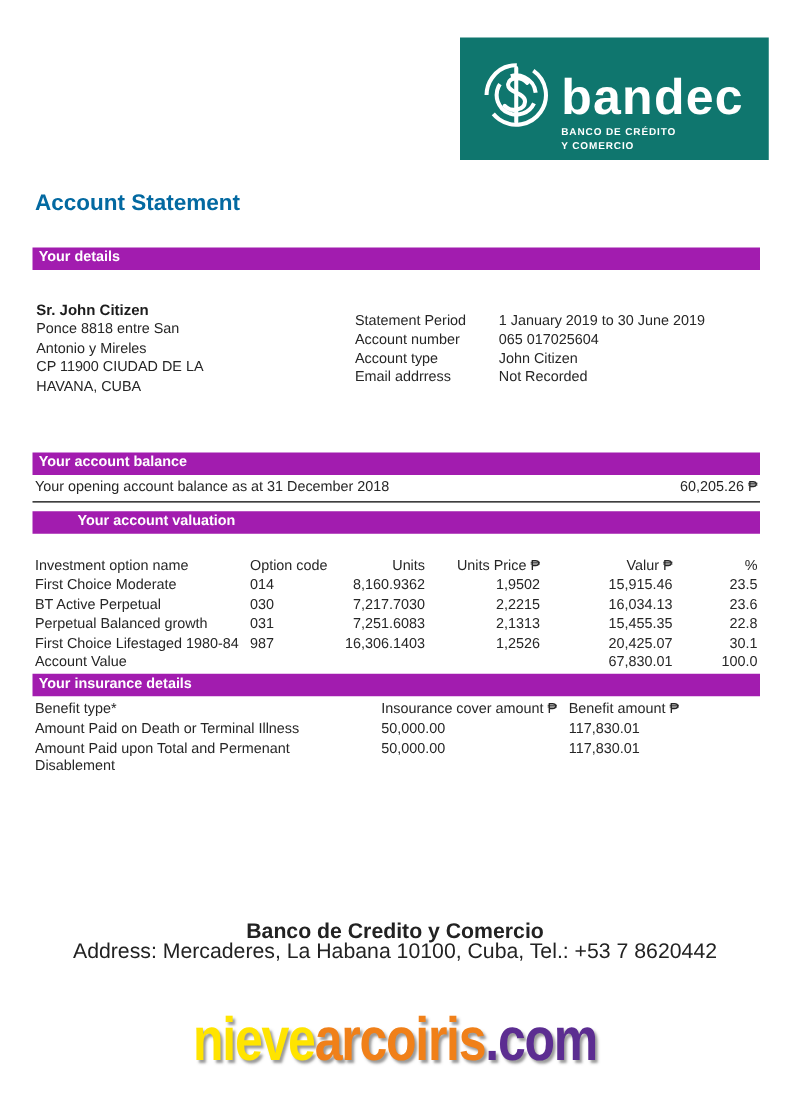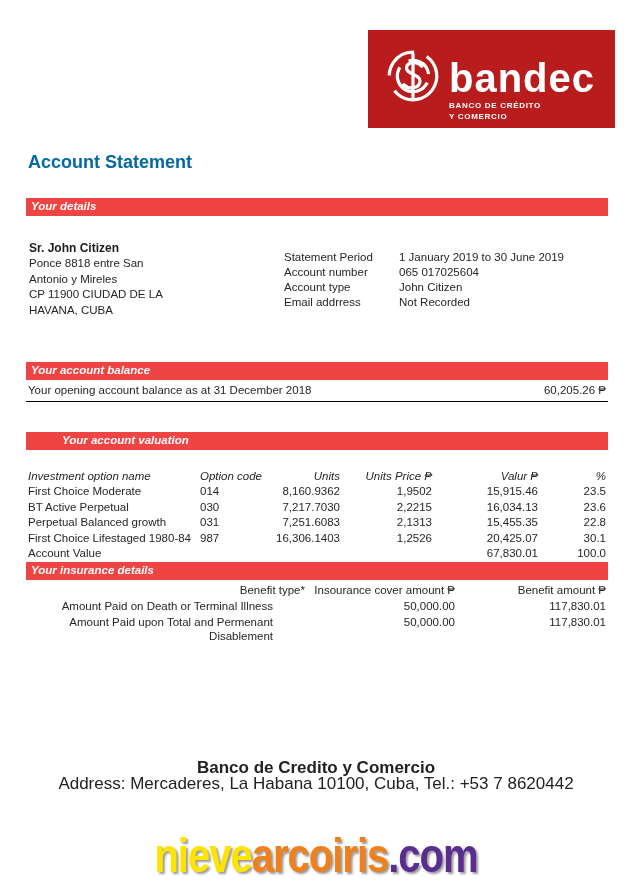--- a/index.html
+++ b/index.html
@@ -5,60 +5,60 @@
   html,body { margin:0; padding:0; }
   body {
     width:632px; height:895px; background:#ffffff; overflow:hidden;
     font-family:"Liberation Sans","DejaVu Sans",sans-serif;
     font-size:11.5px; color:#262626;
   }
   
   .logo-spacer { height:128px; position:relative; }
   .logo-block {
     position:absolute; top:30px; left:368px; width:247px; height:98px;
-    background:#b91c1c; display:flex; align-items:flex-start;
+    background:#0f766e; display:flex; align-items:flex-start;
   }
   .logo-icon-svg { width:54px; height:54px; margin:19px 0 0 18px; display:block; }
   .logo-text { margin:30px 0 0 9px; color:#fff; }
   .logo-word { font-size:40px; font-weight:700; line-height:37px; letter-spacing:1px; }
   .logo-sub  { font-size:8px;  font-weight:700; letter-spacing:0.7px; line-height:9.5px; margin-top:1px; }
   .logo-sub.first { margin-top:4px; }
   
   .page-title { margin:23px 24px 0 28px; font-size:18px; font-weight:700; line-height:22px; color:#0369a1; }
   
   .bar {
-    background:#ef4444; color:#fff; font-weight:700; font-size:11.5px;
-    line-height:13px; padding:2px 6px 3px 5px; margin:0 24px 0 26px;font-style:italic;
+    background:#a21caf; color:#fff; font-weight:700; font-size:11.5px;
+    line-height:13px; padding:2px 6px 3px 5px; margin:0 24px 0 26px;
   }
   .bar.details-bar   { margin-top:25px; }
   .bar.balance-bar   { margin-top:44px; }
-  .bar.valuation-bar { margin-top:30px;padding-left:36px; }
+  .bar.valuation-bar { margin-top:7px;padding-left:36px; }
   .bar.insurance-bar { margin-top:0; }
   
   .details-body { display:flex; margin:24px 24px 0 29px; }
   .addr { width:255px; line-height:15.5px; }
   .addr-name { font-weight:700; font-size:12px; line-height:16px; color:#1c1c1c; }
   .fields {
     margin-top:10px; display:grid; grid-template-columns:115px auto;
     line-height:15px; align-content:start;
   }
   
   .balance-rows { margin:0 24px 0 26px; border-bottom:1px solid #000000; padding:1px 0 2px; }
   .balance-row { display:flex; justify-content:space-between; padding:1.5px 2px; line-height:14.5px; }
   
   .val-table { margin:0 24px 0 26px; }
   .val-row {
     display:grid; grid-template-columns:172px 68px 72px 92px 106px 1fr;
     padding:1px 2px; line-height:13.5px;
   }
-  .val-row.head { padding-top:20px;font-style:italic; }
+  .val-row.head { padding-top:20px; }
   .c-r { text-align:right; }
   
   .ins-table { margin:0 24px 0 26px; }
-  .ins-row { display:grid; grid-template-columns:277px 150px 1fr; padding:1px 2px; line-height:14px;text-align:right; }
+  .ins-row { display:grid; grid-template-columns:277px 150px 1fr; padding:1px 2px; line-height:14px; }
   .ins-row.head { padding-top:3px; }
   .ins-benefit { max-width:245px; }
   
   .footer { margin-top:116px; text-align:center; font-size:17px; line-height:16px; color:#222; }
   .footer-name { font-weight:700; }
   
   .watermark {
     margin-top:36px; text-align:center; font-size:40px; font-weight:700;
     letter-spacing:-1px; transform:scaleY(1.22); transform-origin:top center;
     text-shadow:2px 2px 2px rgba(70,70,70,0.55); white-space:nowrap;

